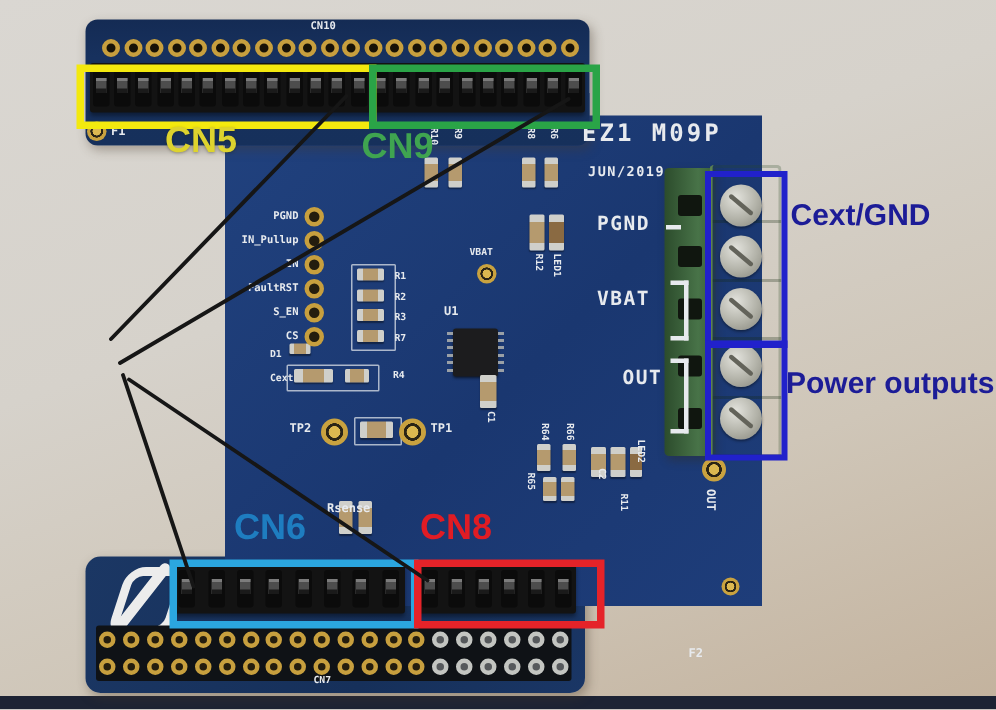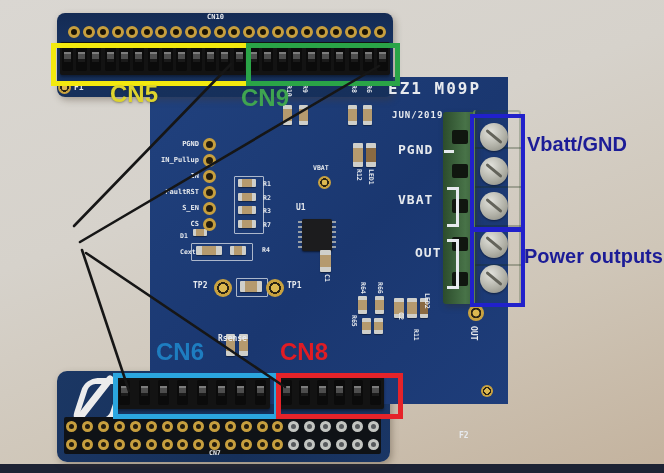--- a/index.html
+++ b/index.html
@@ -434,16 +434,16 @@
       <line x1="74" y1="226" x2="231" y2="64" stroke="#161616" stroke-width="2.6" stroke-linecap="round"></line>
       <line x1="80" y1="242" x2="379" y2="66" stroke="#161616" stroke-width="2.6" stroke-linecap="round"></line>
       <line x1="82" y1="250" x2="129" y2="391" stroke="#161616" stroke-width="2.6" stroke-linecap="round"></line>
       <line x1="86" y1="253" x2="285" y2="387" stroke="#161616" stroke-width="2.6" stroke-linecap="round"></line>
     </svg>
 
   <div class="anno-label lbl-cn5" style="color: rgb(221, 211, 46);">CN5</div>
   <div class="anno-label lbl-cn9" style="color: rgb(63, 164, 80);">CN9</div>
   <div class="anno-label lbl-cn6" style="color: rgb(30, 125, 192);">CN6</div>
   <div class="anno-label lbl-cn8" style="color: rgb(224, 28, 36);">CN8</div>
-  <div class="anno-label lbl-vbatt" style="color: rgb(28, 28, 151);">Vbatt/GND</div>
+  <div class="anno-label lbl-vbatt" style="color: rgb(28, 28, 151);">Cext/GND</div>
   <div class="anno-label lbl-outputs" style="color: rgb(28, 28, 151);">Power outputs</div>
 
 </div>
 
 </body></html>

